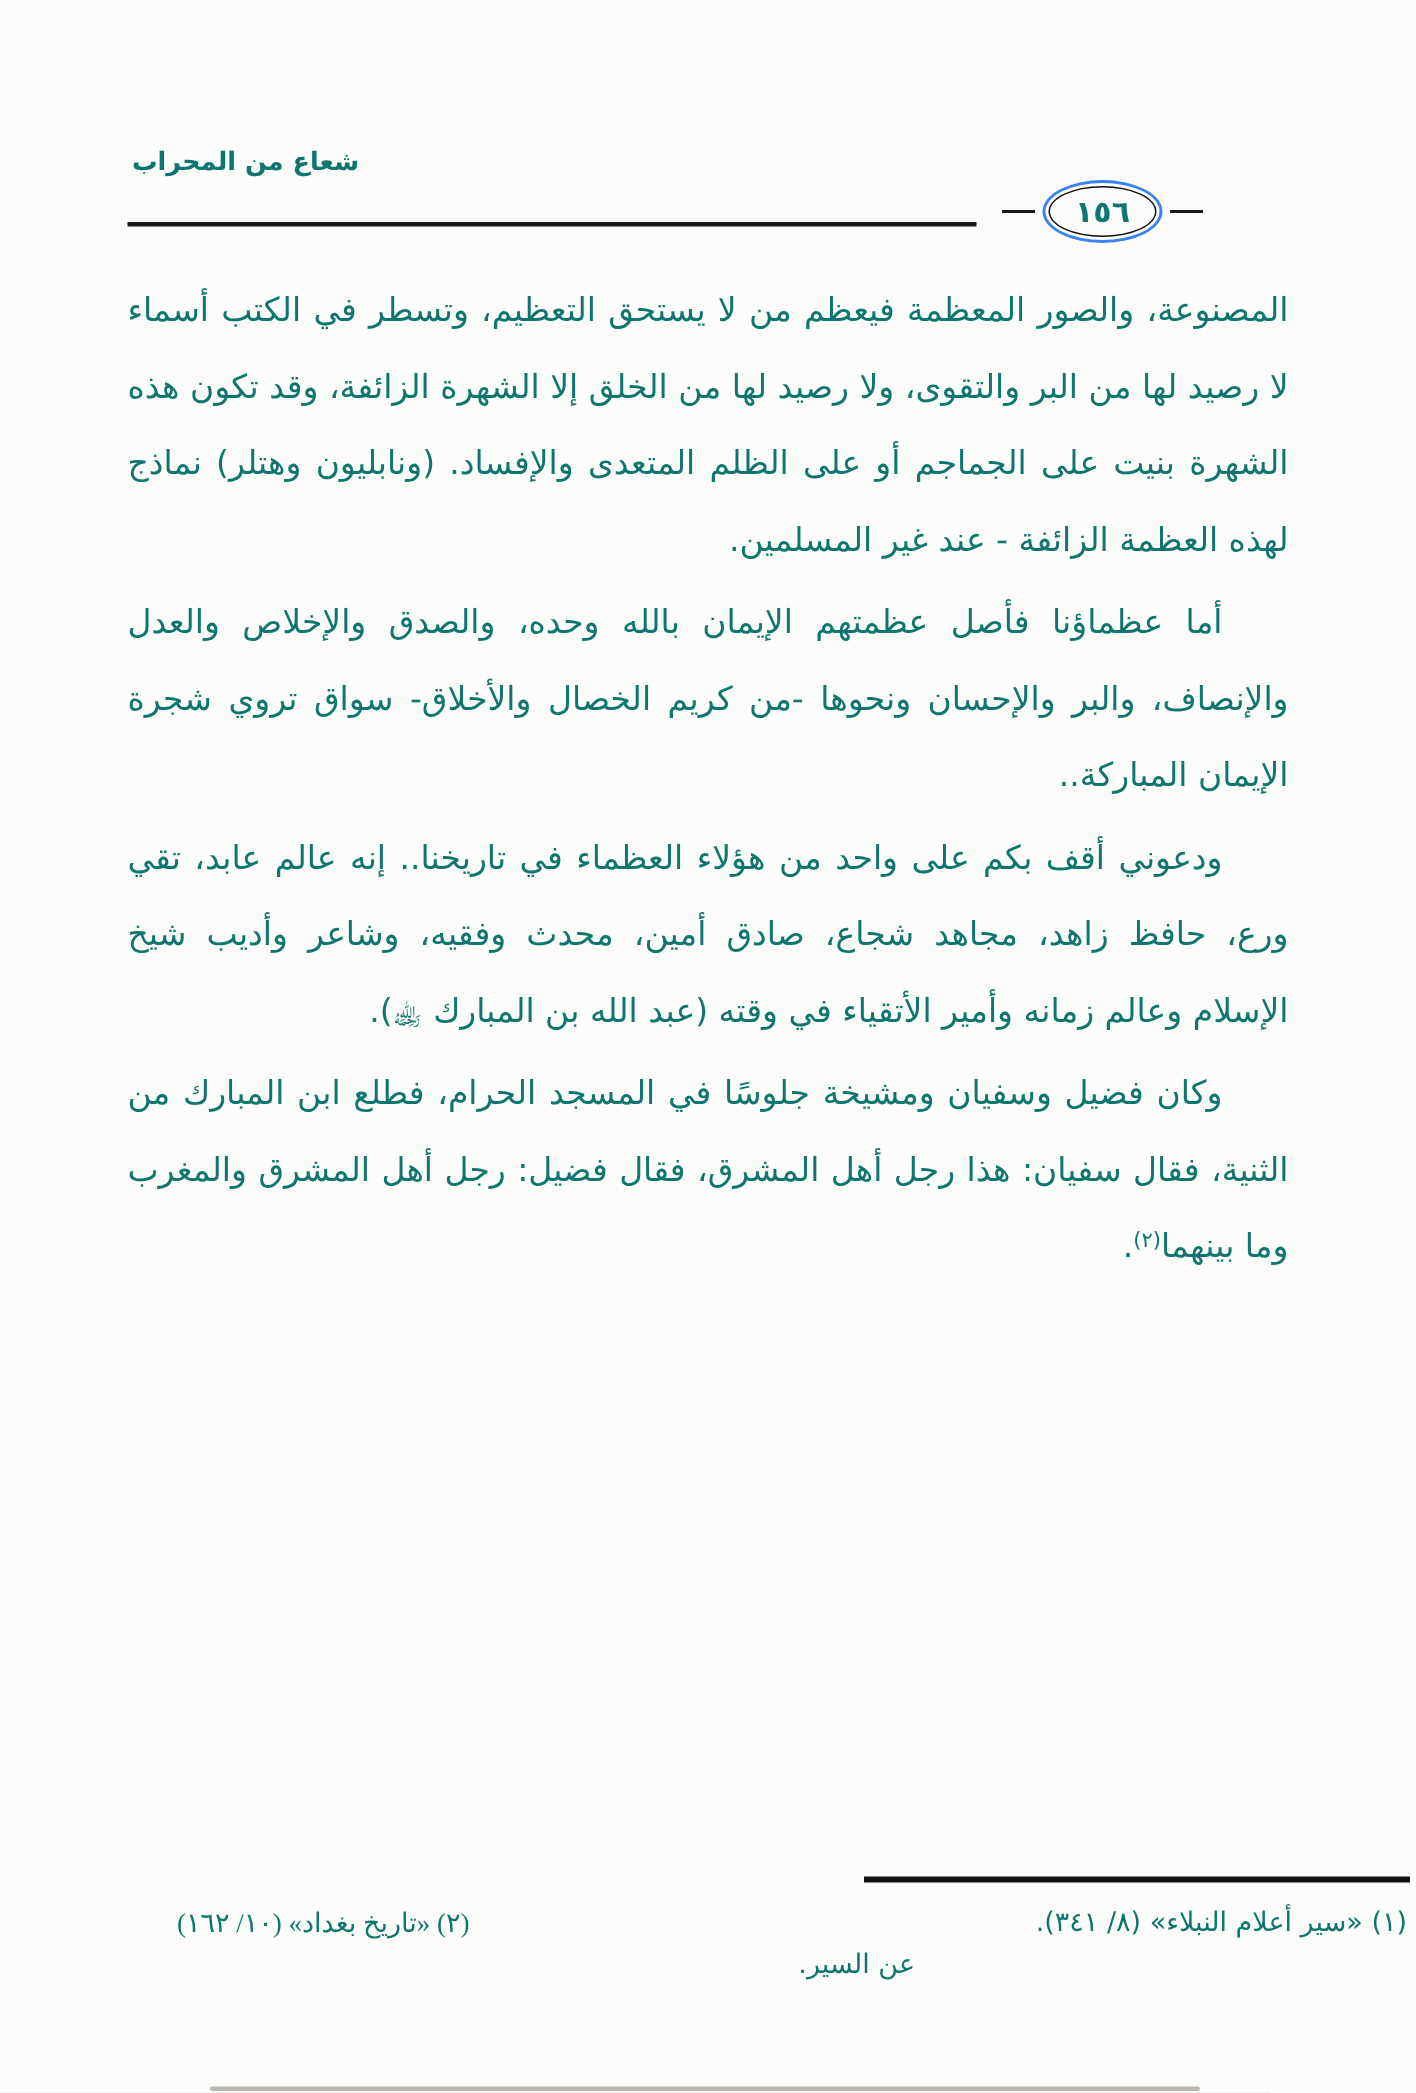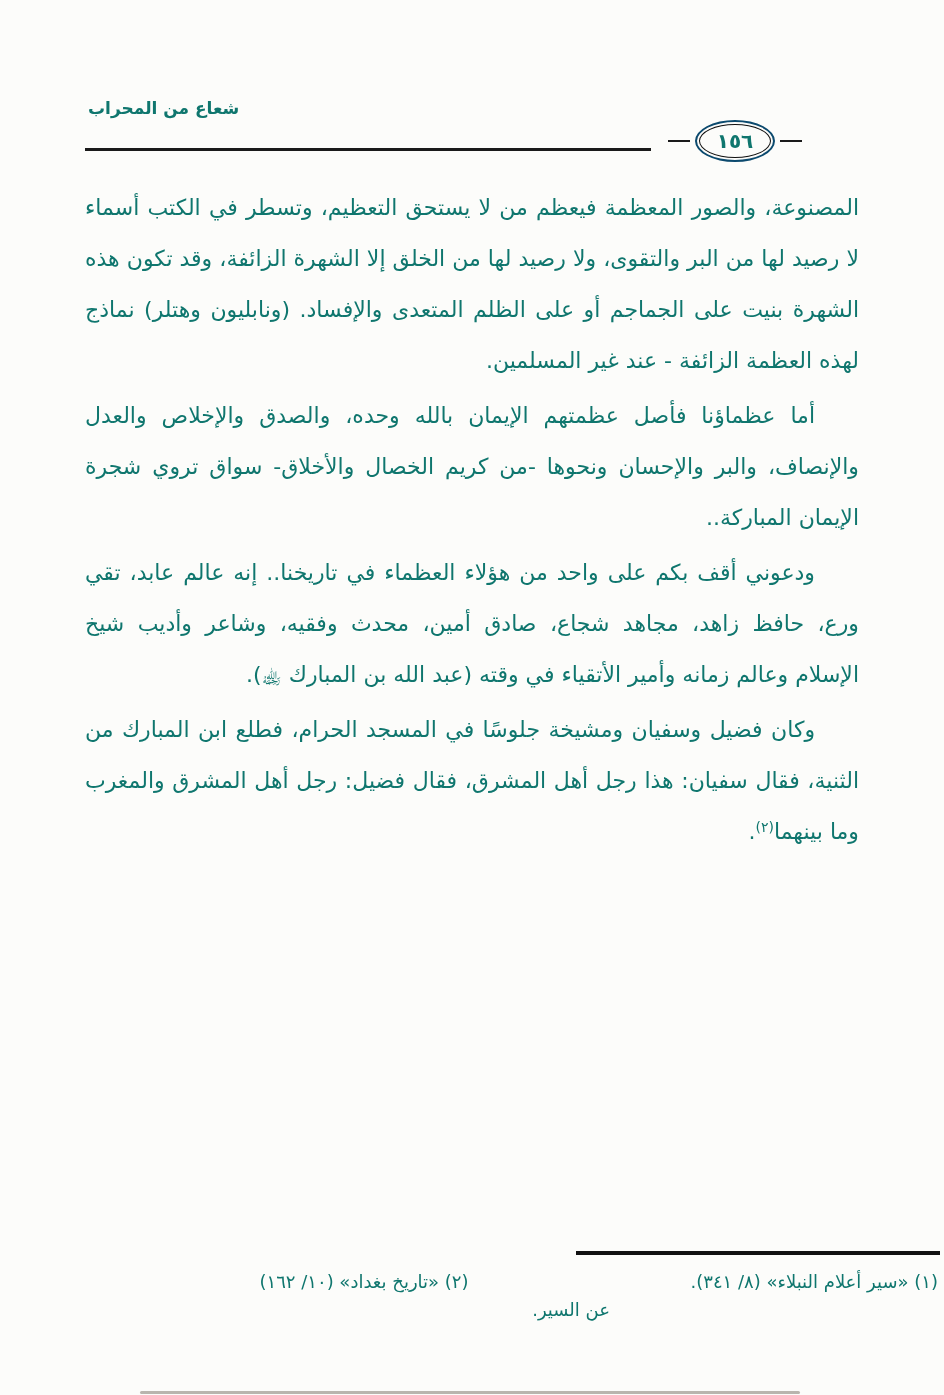--- a/index.html
+++ b/index.html
@@ -25,21 +25,21 @@
     position: absolute; left: 85px; top: 50px;
     width: 566px; height: 2.5px; background: #1a1a1a;
   }
   .oval-wrap {
     position: absolute; left: 668px; top: 22px;
     display: flex; align-items: center; gap: 5px;
   }
   .dash { width: 22px; height: 2px; background: #1a1a1a; }
   .page-oval {
     width: 76px; height: 38px;
-    border: 2px solid #0c4a6e; border-radius: 50%;
+    border: 2px solid #3b82f6; border-radius: 50%;
     display: flex; align-items: center; justify-content: center;
     position: relative; background: #fcfcfa; text-align: center;
   }
   .page-oval::before {
     content: ""; position: absolute; inset: 2px;
     border: 1.5px solid #111; border-radius: 50%;
   }
   .page-num { font-size: 20px; font-weight: bold; position: relative; }
 
   
@@ -60,21 +60,21 @@
     position: absolute; top: 1251px; left: 576px;
     width: 364px; height: 3.5px; background: #111;
   }
   .footnotes {
     position: absolute; top: 1268px; left: 118px; width: 820px;
     direction: rtl; display: flex;
     font-size: 18px; line-height: 28px;
   }
   .fn-1 { width: 40%; text-align: right; }
   .fn-2 { width: 60%; }
-  .fn-2-line1 { text-align: center; }
+  .fn-2-line1 { text-align: left; font-family: Liberation Serif, serif; }
   .fn-2-line2 { text-align: right; }
 
   
   .scan-edge {
     position: absolute; bottom: 1px; left: 140px;
     width: 660px; height: 3px; background: #b9b5ae;
     border-radius: 2px;
   }
 </style>
 </head>

